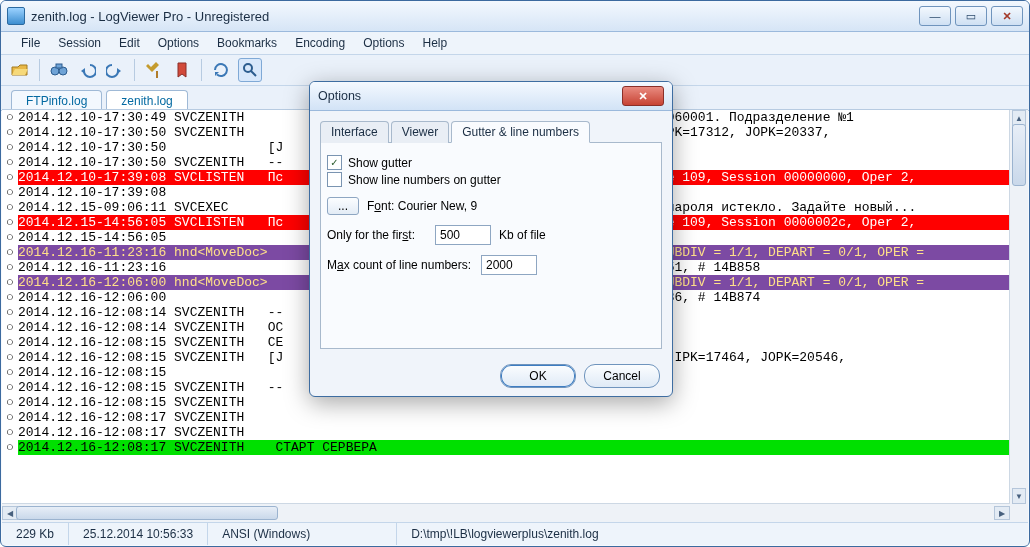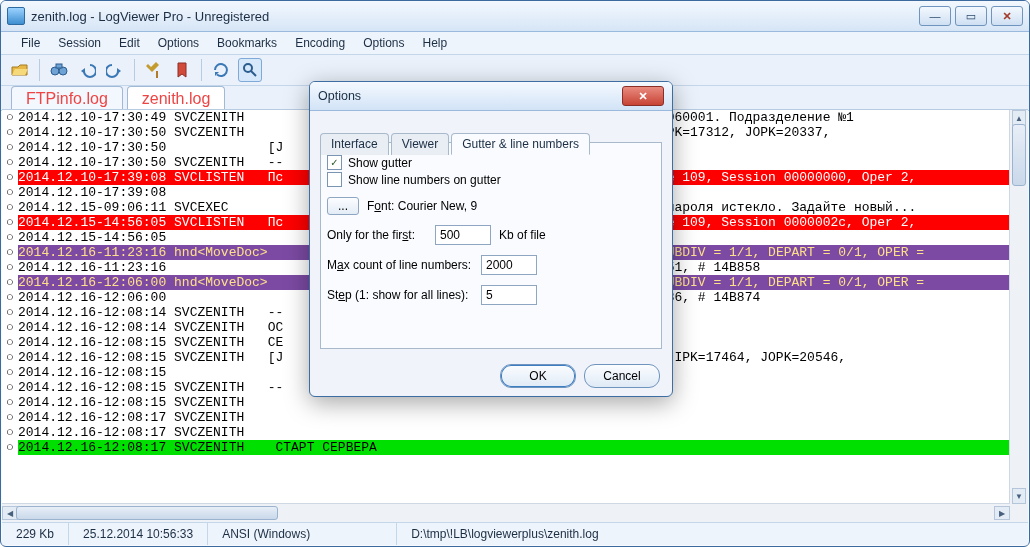--- a/index.html
+++ b/index.html
@@ -11,21 +11,21 @@
   .win-btn{width:30px;height:18px;border:1px solid #6f94bd;border-radius:3px;background:linear-gradient(#f3f8fe,#cfe0f3);display:flex;align-items:center;justify-content:center;font-family:Arial;font-size:11px;color:#2c4a6b;}
   .win-btn.close{color:#a33a2a;font-weight:bold;}
   .menubar{height:22px;display:flex;align-items:center;padding:0 12px;gap:2px;background:#eef4fb;border-bottom:1px solid #c4d6ea;}
   .menu-item{padding:2px 8px;color:#1b2e44;}
   .toolbar{height:30px;display:flex;align-items:center;padding:0 8px;gap:6px;background:#eaf1fa;border-bottom:1px solid #c4d6ea;}
   .tool-sep{width:1px;height:22px;background:#b7cbe1;margin:0 2px;}
   .tool-btn{width:22px;height:22px;display:flex;align-items:center;justify-content:center;}
   .tool-btn svg{width:18px;height:18px;}
   .tool-btn.active{border:1px solid #7fa9d6;background:#d8e8fb;border-radius:3px;}
   .tabstrip{height:24px;display:flex;align-items:flex-end;padding-left:10px;background:#eaf1fa;border-bottom:1px solid #b7cbe1;gap:0;}
-  .doc-tab{padding:3px 14px;border:1px solid #9fb9d6;border-bottom:none;background:#f3f8fe;border-radius:4px 4px 0 0;margin-right:4px;position:relative;top:1px;font-size:16px;color:#ef4444;}
+  .doc-tab{padding:3px 14px;border:1px solid #9fb9d6;border-bottom:none;background:#f3f8fe;border-radius:4px 4px 0 0;margin-right:4px;position:relative;top:1px;font-size:12px;color:#0369a1;}
   .doc-tab.active{background:#fff;font-weight:normal;}
   .viewport{position:absolute;left:1px;right:1px;top:108px;bottom:24px;background:#fff;border-top:1px solid #b7cbe1;overflow:hidden;}
   .content{position:absolute;left:0;right:18px;top:0;bottom:18px;overflow:hidden;font-family:"Courier New",monospace;font-size:13px;line-height:15px;white-space:pre;}
   .bullet{display:inline-block;width:14px;text-align:center;color:#000;}
   .hl-red{background:#ff0000;color:#fff;}
   .hl-purple{background:#7c4aa3;color:#ffe08a;}
   .hl-green{background:#00e000;color:#000;}
   .highlight span{color:inherit;}
   .vscroll{position:absolute;right:0;top:0;bottom:18px;width:18px;background:#eef2f7;border-left:1px solid #cdd8e4;}
   .vscroll .thumb{position:absolute;left:2px;right:2px;top:14px;height:60px;background:linear-gradient(#e7eef7,#c9d8ea);border:1px solid #9bb3cf;border-radius:3px;}
@@ -39,21 +39,21 @@
   .statusbar{position:absolute;left:1px;right:1px;bottom:1px;height:22px;background:#eef4fb;border-top:1px solid #c4d6ea;display:flex;align-items:center;font-size:12px;color:#1b2e44;}
   .status-cell{padding:0 14px;border-right:1px solid #c4d6ea;height:100%;display:flex;align-items:center;}
 
   
   .dialog{position:absolute;left:308px;top:80px;width:362px;height:314px;border:1px solid #3e6da1;border-radius:6px;background:#f0f4fa;box-shadow:0 6px 24px rgba(0,0,0,.35);overflow:hidden;}
   .dlg-title{height:28px;background:linear-gradient(#f4f9ff,#d2e3f6);border-bottom:1px solid #9bb9dc;display:flex;align-items:center;padding:0 8px;}
   .dlg-title-text{flex:1;font-size:12.5px;color:#1b2e44;}
   .dlg-close{width:40px;height:18px;border:1px solid #8a2f28;border-radius:3px;background:linear-gradient(#e98b80,#c74334);color:#fff;display:flex;align-items:center;justify-content:center;font-weight:bold;font-size:11px;}
   .dlg-body{position:absolute;top:28px;left:0;right:0;bottom:40px;padding:10px;}
   .opt-tabs{display:flex;border-bottom:1px solid #a8b9cc;height:22px;}
-  .opt-tab{padding:3px 10px;border:1px solid #a8b9cc;border-bottom:none;background:#e9eef5;border-radius:4px 4px 0 0;margin-right:2px;font-size:12px;color:#1b2e44;position:relative;top:13px;}
+  .opt-tab{padding:3px 10px;border:1px solid #a8b9cc;border-bottom:none;background:#e9eef5;border-radius:4px 4px 0 0;margin-right:2px;font-size:12px;color:#1b2e44;position:relative;top:1px;}
   .opt-tab.active{background:#f9fbfe;border-bottom:1px solid #f9fbfe;}
   .opt-panel{border:1px solid #a8b9cc;border-top:none;background:#f9fbfe;height:206px;padding:10px 6px;box-sizing:border-box;}
   .chk-row{display:flex;align-items:center;gap:6px;margin:2px 0;}
   .chk{width:13px;height:13px;border:1px solid #7a94b1;background:#fff;display:flex;align-items:center;justify-content:center;font-size:10px;color:#2a5a2a;}
   .chk.checked::after{content:"✓";}
   .form-row{display:flex;align-items:center;gap:8px;margin-top:10px;}
   .small-btn{padding:1px 10px;border:1px solid #8ea6c2;background:linear-gradient(#fbfdff,#e3ecf6);border-radius:3px;font-size:12px;}
   .text-input{width:46px;height:18px;border:1px solid #8ea6c2;background:#fff;padding:0 4px;font-size:12px;font-family:inherit;}
   .label{font-size:12px;}
   .u{text-decoration:underline;}
@@ -202,24 +202,20 @@
 
         <div class="form-row">
           <span class="label" style="width:100px"><span>Only for the fir</span><span class="u">s</span><span>t:</span></span>
           <input class="text-input" value="500" style="">
           <span class="label">Kb of file</span>
         </div>
         <div class="form-row">
           <span class="label" style="width:146px"><span>M</span><span class="u">a</span><span>x count of line numbers:</span></span>
           <input class="text-input" value="2000" style="">
         </div>
-        <div class="form-row">
-          <span class="label" style="width:146px"><span>St</span><span class="u">e</span><span>p (1: show for all lines):</span></span>
-          <input class="text-input" value="5" style="">
-        </div>
       </div>
     </div>
     <div class="dlg-buttons">
       <div class="dlg-btn primary">OK</div>
       <div class="dlg-btn">Cancel</div>
     </div>
   </div>
 
 </div>
 

